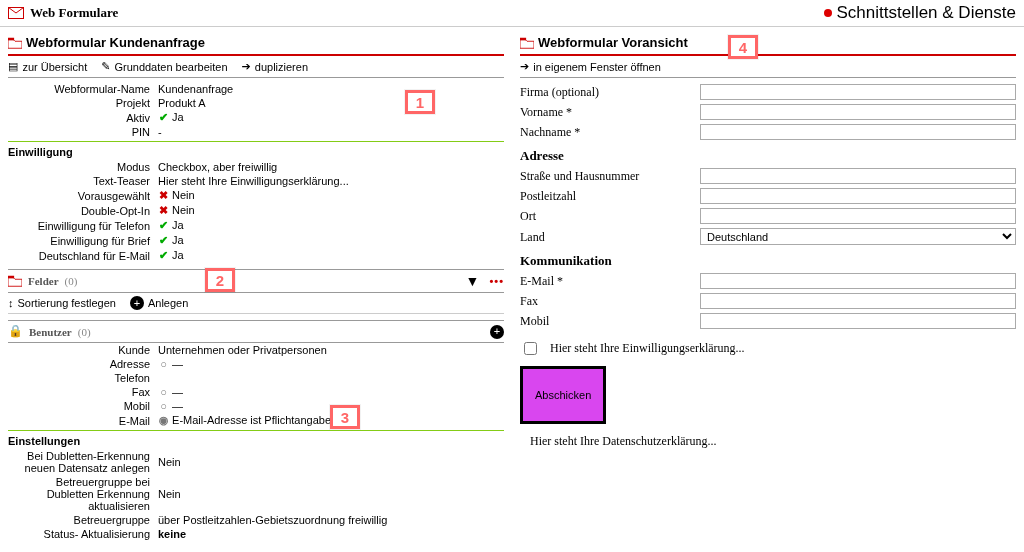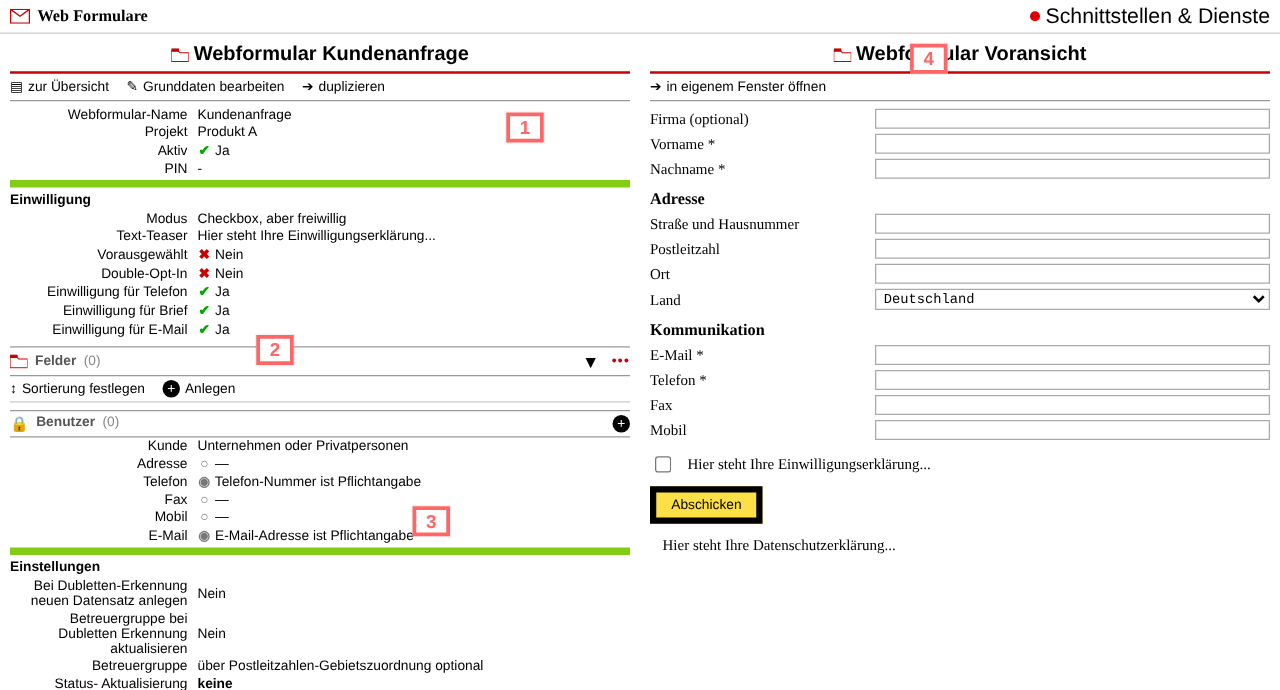--- a/index.html
+++ b/index.html
@@ -8,61 +8,61 @@
 
   .topbar { display:flex; align-items:center; justify-content:space-between; padding:3px 8px; border-bottom:1px solid #ccc; }
   .topbar .left { display:flex; align-items:center; gap:6px; font-weight:bold; font-size:13px;font-family:Liberation Serif, serif; }
   .topbar .right { display:flex; align-items:center; gap:4px; font-size:17px;padding-left:47px; }
   .red-dot { width:8px; height:8px; border-radius:50%; background:#d00; display:inline-block; }
 
   .columns { display:flex; width:100%; }
   .col { flex:1; padding:4px 8px; position:relative; }
   .col-left { border-right:0; }
 
-  .panel-title { display:flex; align-items:center; gap:4px; font-weight:bold; font-size:16px; padding:4px 0; border-bottom:2px solid #c00;justify-content:center; }
+  .panel-title { display:flex; align-items:center; gap:4px; font-weight:bold; font-size:13px; padding:4px 0; border-bottom:2px solid #c00; }
   .panel-title svg { width:14px; height:14px; }
 
   .toolbar { display:flex; align-items:center; gap:14px; padding:4px 0; border-bottom:1px solid #999; margin-bottom:4px; }
   .toolbar .item { display:flex; align-items:center; gap:4px; cursor:pointer; }
 
   .kvrow { display:flex; align-items:center; padding:1px 0; }
   .kvrow .k { width:150px; text-align:right; padding-right:8px; }
   .kvrow .v { flex:1; }
 
-  .subhead { font-weight:bold; padding:4px 0 2px 0; border-top:6px solid #84cc16; margin-top:2px; }
+  .subhead { font-weight:bold; padding:4px 0 2px 0; border-top:1px solid #84cc16; margin-top:2px; }
   .subhead.first { border-top:0; margin-top:0; }
 
   .sym { width:11px; display:inline-block; text-align:center; font-weight:bold; }
   .sym-green { color:#0a0; }
   .sym-red { color:#c00; }
   .sym-grey { color:#777; }
 
   .section-bar { display:flex; align-items:center; justify-content:space-between; border-top:1px solid #999; border-bottom:1px solid #999; padding:3px 0; margin-top:6px; }
-  .section-bar .sb-left { display:flex; gap:6px; font-weight:bold; color:#555;}
+  .section-bar .sb-left { display:flex; align-items:center; gap:6px; font-weight:bold; color:#555;font-family:Liberation Serif, serif;}
   .section-bar .count { color:#888; font-weight:normal; }
   .section-bar .sb-right { display:flex; align-items:center; gap:10px; }
   .icon-filter { font-size:14px; }
   .icon-dots { color:#c00; font-weight:bold; letter-spacing:1px; }
   .plus-circle { width:14px; height:14px; border-radius:50%; background:#000; color:#fff; display:inline-flex; align-items:center; justify-content:center; font-size:11px; line-height:1; }
 
   .subtoolbar { display:flex; align-items:center; gap:14px; padding:3px 0; border-bottom:1px solid #ccc; }
   .subtoolbar .item { display:flex; align-items:center; gap:4px; cursor:pointer; }
 
   .lock-icon { color:#c00; font-size:12px; }
 
   
   .form-row { display:flex; align-items:flex-end; padding:2px 0; }
   .form-row .fl { width:180px; font-family: Georgia, 'Times New Roman', serif; font-size:12px; }
   .form-row .fi { flex:1; }
   .form-row input[type=text], .form-row select { width:100%; height:16px; border:1px solid #aaa; font-size:11px; padding:0 2px; background:#fff; }
-  .form-row select { height:17px;font-family:Liberation Mono, monospace; }
+  .form-row select { height:17px; }
   .form-head { font-family: Georgia, 'Times New Roman', serif; font-size:13px; font-weight:bold; padding:6px 0 2px 0; }
 
   .consent-row { display:flex; align-items:center; gap:10px; padding:8px 0; font-family: Georgia, 'Times New Roman', serif; font-size:12px; }
-  .submit-btn { padding:4px 12px; background:#fde047; border:5px solid #000000; cursor:pointer; font-size:11px; }
+  .submit-btn { padding:20px 12px; background:#d946ef; border:3px solid #000000; cursor:pointer; font-size:11px; }
   .privacy { font-family: Georgia, 'Times New Roman', serif; font-size:12px; padding:10px 0 0 10px; }
 
   .marker { position:absolute; width:30px; height:24px; border:3px solid #f66; background:#fff; color:#f66; font-weight:bold; font-size:15px; display:flex; align-items:center; justify-content:center; box-shadow:0 0 0 1px rgba(0,0,0,0.05); z-index:50; }
 
   .mail-icon svg, .folder-icon svg { display:block; }
 </style>
 </head>
 <body>
 
 <div class="topbar">
@@ -146,21 +146,21 @@
       </div>
     <div class="kvrow">
         <div class="k">Einwilligung für Telefon</div>
         <div class="v"><span class="sym sym-green">✔</span> <span>Ja</span></div>
       </div>
     <div class="kvrow">
         <div class="k">Einwilligung für Brief</div>
         <div class="v"><span class="sym sym-green">✔</span> <span>Ja</span></div>
       </div>
     <div class="kvrow">
-        <div class="k">Einwilligung für E-Mail</div>
+        <div class="k">Deutschland für E-Mail</div>
         <div class="v"><span class="sym sym-green">✔</span> <span>Ja</span></div>
       </div>
 
     <div class="section-bar">
       <div class="sb-left">
         <span class="folder-icon">
             <svg viewBox="0 0 16 12" width="14" height="12">
               <path d="M0 2 h6 l2 2 h8 v8 h-16 z" fill="#fff" stroke="#c00"></path>
               <rect x="0" y="0" width="7" height="3" fill="#c00"></rect>
             </svg>
@@ -198,21 +198,20 @@
     <div class="kvrow">
         <div class="k">Kunde</div>
         <div class="v">Unternehmen oder Privatpersonen</div>
       </div>
     <div class="kvrow">
         <div class="k">Adresse</div>
         <div class="v"><span class="sym sym-grey">○</span> <span>—</span></div>
       </div>
     <div class="kvrow">
         <div class="k">Telefon</div>
-        <div class="v"><span class="sym sym-grey">◉</span> <span>Telefon-Nummer ist Pflichtangabe</span></div>
       </div>
     <div class="kvrow">
         <div class="k">Fax</div>
         <div class="v"><span class="sym sym-grey">○</span> <span>—</span></div>
       </div>
     <div class="kvrow">
         <div class="k">Mobil</div>
         <div class="v"><span class="sym sym-grey">○</span> <span>—</span></div>
       </div>
     <div class="kvrow">
@@ -224,21 +223,21 @@
     <div class="kvrow">
         <div class="k" style="line-height:1.1;">Bei Dubletten-Erkennung neuen Datensatz anlegen</div>
         <div class="v">Nein</div>
       </div>
     <div class="kvrow">
         <div class="k" style="line-height:1.1;">Betreuergruppe bei Dubletten Erkennung aktualisieren</div>
         <div class="v">Nein</div>
       </div>
     <div class="kvrow">
         <div class="k">Betreuergruppe</div>
-        <div class="v">über Postleitzahlen-Gebietszuordnung optional</div>
+        <div class="v">über Postleitzahlen-Gebietszuordnung freiwillig</div>
       </div>
     <div class="kvrow">
         <div class="k">Status- Aktualisierung</div>
         <div class="v"><b>keine</b></div>
       </div>
 
   </div>
 
   <div class="col">
     <div class="panel-title">
@@ -287,24 +286,20 @@
         <div class="fl">Land</div>
         <div class="fi"><select><option>Deutschland</option></select></div>
       </div>
 
     <div class="form-head">Kommunikation</div>
     <div class="form-row">
         <div class="fl">E-Mail *</div>
         <div class="fi"><input type="text" style=""></div>
       </div>
     <div class="form-row">
-        <div class="fl">Telefon *</div>
-        <div class="fi"><input type="text" style=""></div>
-      </div>
-    <div class="form-row">
         <div class="fl">Fax</div>
         <div class="fi"><input type="text" style=""></div>
       </div>
     <div class="form-row">
         <div class="fl">Mobil</div>
         <div class="fi"><input type="text" style=""></div>
       </div>
 
     <div class="consent-row">
       <input type="checkbox" style="">

